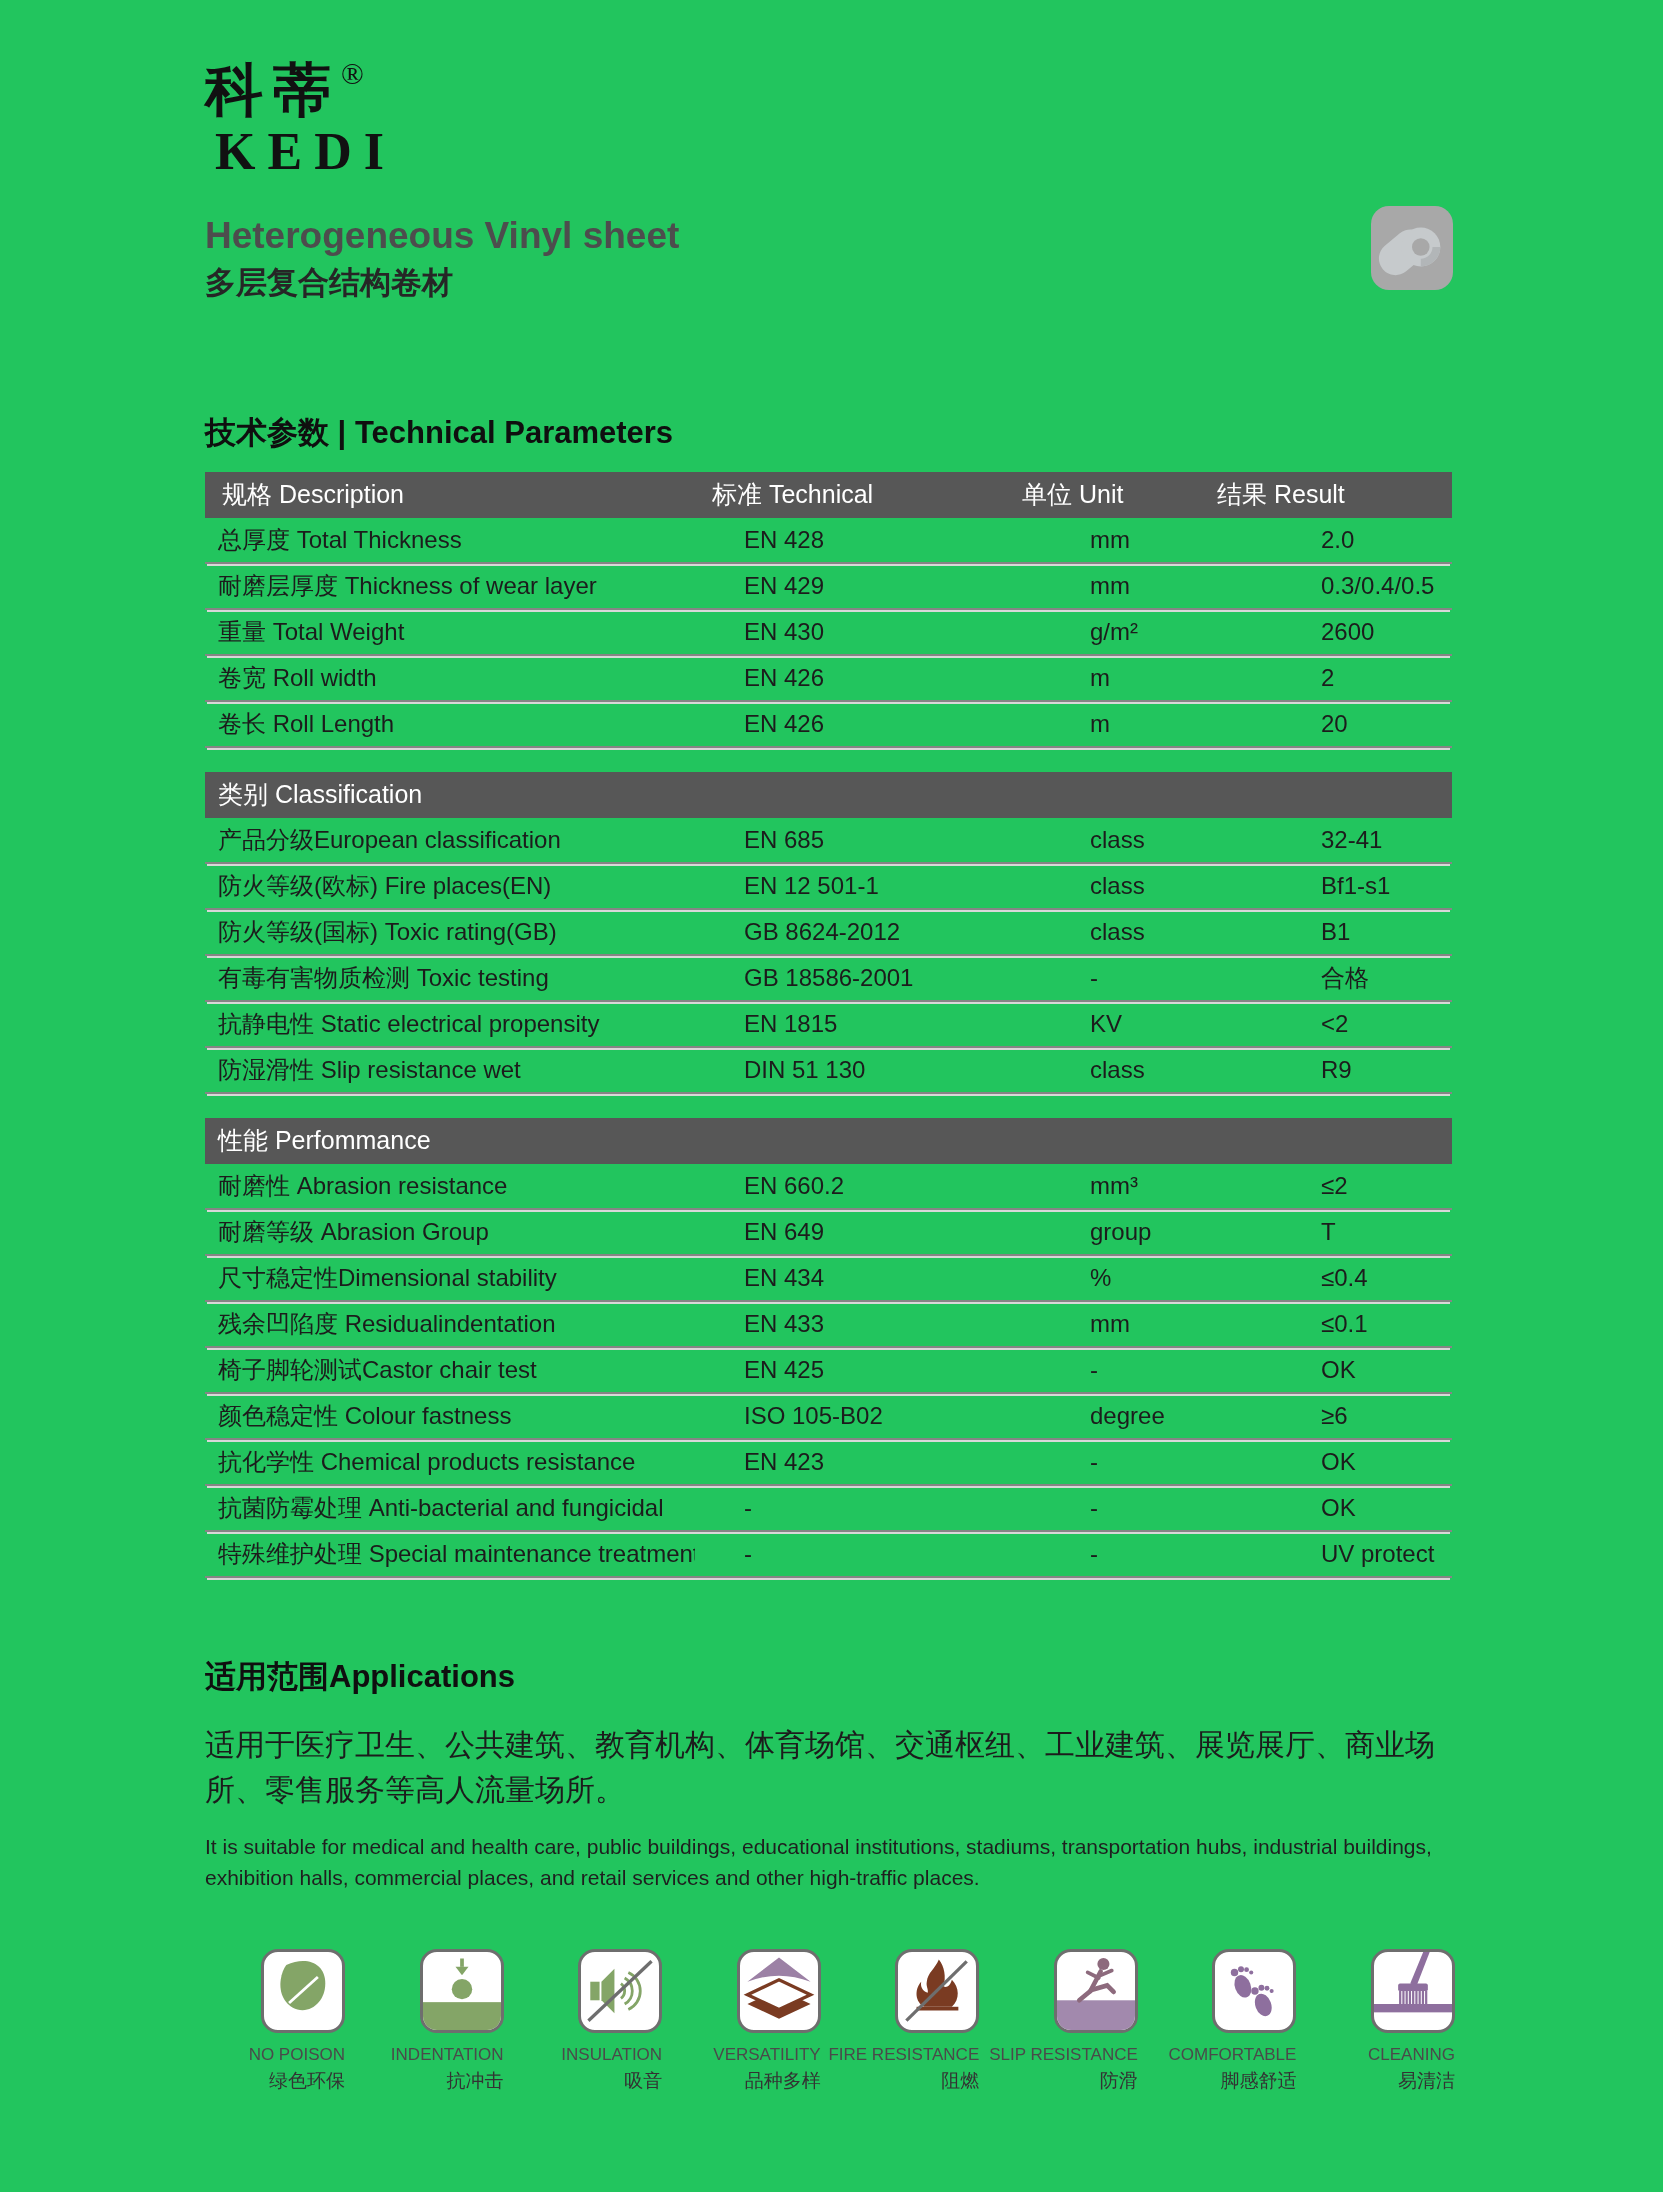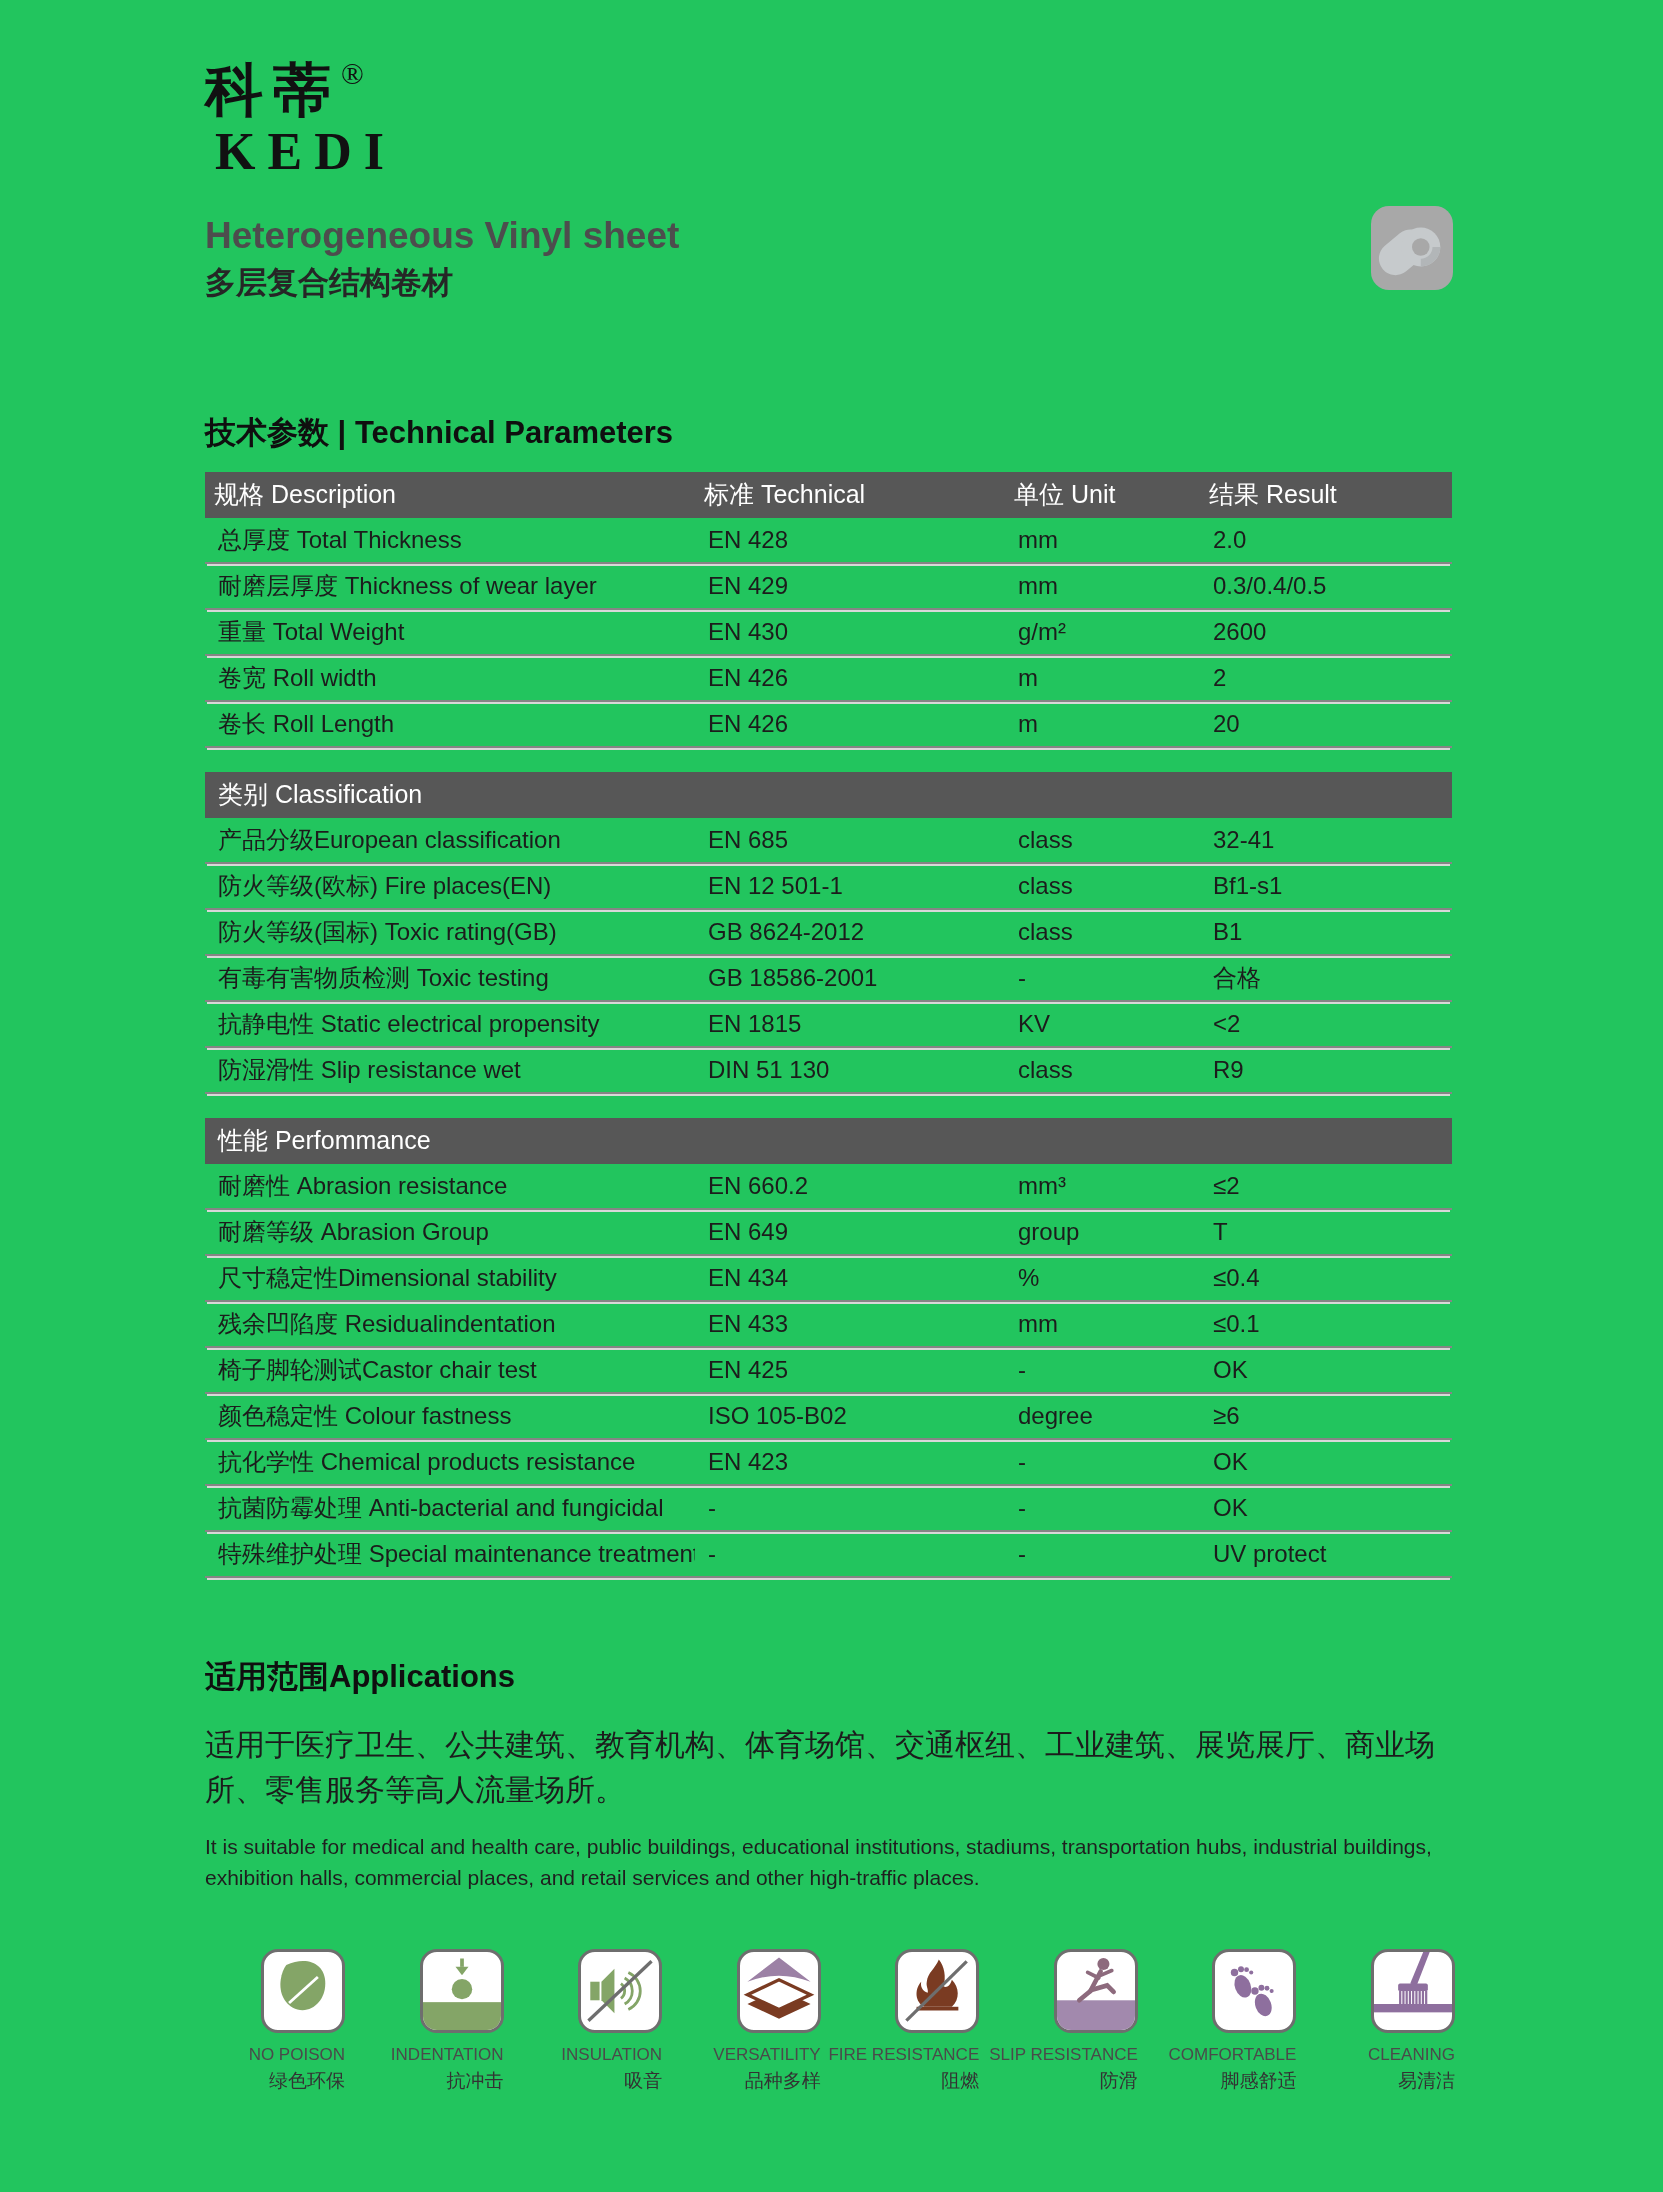--- a/index.html
+++ b/index.html
@@ -14,25 +14,25 @@
   .logo-en { font-family: "Liberation Serif", "DejaVu Serif", serif; font-size: 52px; font-weight: 700; letter-spacing: 12px; color: #111; margin: 4px 0 0 10px; line-height: 1; }
   .title-en { margin-top: 38px; font-size: 37px; font-weight: 600; color: #4d4d4d; line-height: 1.1; }
   .title-cn { margin-top: 9px; font-size: 31px; font-weight: 600; color: #262626; line-height: 1.1; }
   .corner-icon { position: absolute; left: 1371px; top: 206px; width: 82px; height: 84px; background: #a8a8a8; border-radius: 18px; }
   .corner-icon svg { width: 100%; height: 100%; display: block; }
 
   
   .section-title { margin-top: 112px; font-size: 31px; font-weight: 700; color: #0f0f0f; }
   .spec-table { width: 1247px; margin-top: 18px; }
   .t-bar { height: 46px; background: #575757; color: #ffffff; display: grid; grid-template-columns: 490px 310px 195px 1fr; align-items: center; font-size: 25px; }
-  .t-bar > div { padding-left: 9px; }
+  .t-bar > div { padding-left: 17px; }
   .t-bar.single { display: flex; }
   .t-bar.single > div { padding-left: 13px; }
   .t-section { margin-top: 24px; }
-  .t-row { height: 46px; display: grid; grid-template-columns: 490px 310px 195px 1fr; align-items: center; font-size: 24px; color: #1c1c1c; border-bottom: 2px solid #858585; box-shadow: 0 4px 0 -2px #d8d8d8; }
+  .t-row { height: 46px; display: grid; grid-template-columns: 490px 310px 195px 1fr; align-items: center; font-size: 24px; color: #1c1c1c; border-bottom: 2px solid #858585; box-shadow: 0 4px 0 -2px #d8d8d8; gap: 36px; }
   .t-row > div { padding-left: 13px; white-space: nowrap; overflow: hidden; }
 
   
   .apps-title { margin-top: 78px; font-size: 31px; font-weight: 700; color: #0f0f0f; }
   .apps-cn { margin-top: 24px; width: 1258px; font-size: 30px; line-height: 1.52; color: #1c1c1c; }
   .apps-en { margin-top: 18px; width: 1275px; font-size: 21px; line-height: 1.48; color: #1f1f1f; }
 
   
   .features { display: flex; justify-content: space-between; width: 1262px; margin-top: 56px; margin-left: -12px; }
   .feature { display: flex; flex-direction: column; align-items: flex-end; width: 152px; }

